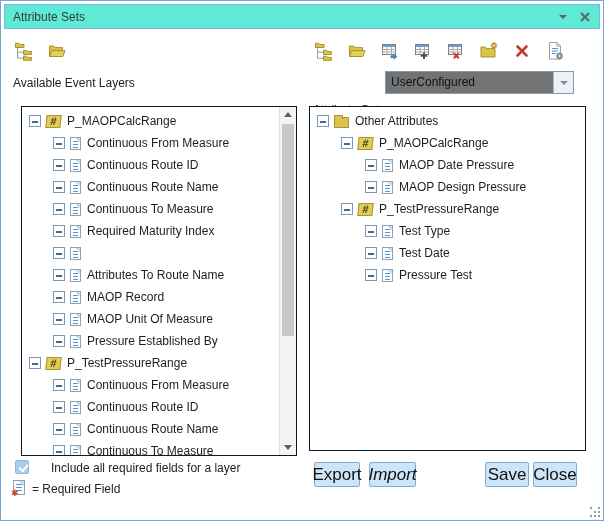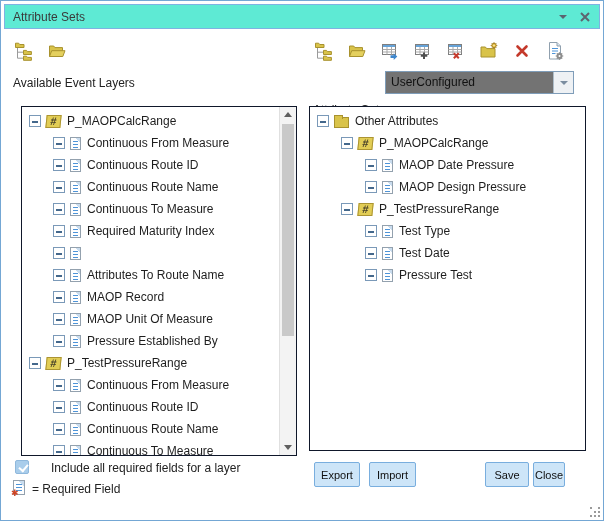--- a/index.html
+++ b/index.html
@@ -89,26 +89,26 @@
   .checkbox-label { position:absolute; left:34px; top:460px; color:#222;margin-left:16px; }
 
   .req-icon { position:absolute; left:12px; top:479px; width:12px; height:15px;
               border:1px solid #93a1ae; background:linear-gradient(225deg,#c9dcee 4px,#fff 4px); }
   .req-icon::before { content:''; position:absolute; left:2px; right:2px; top:3px; height:7px;
               background:repeating-linear-gradient(to bottom,#4e94d8 0 1px,transparent 1px 3px); }
   .req-icon::after { content:'✱'; position:absolute; left:-3px; bottom:-4px; font-size:9px; color:#cf4425; }
   .req-label { position:absolute; left:31px; top:481px; color:#222; }
 
   .btn { position:absolute; top:461px; height:25px; background:#cde5f8; border:1px solid #79aede;
-         border-radius:2px; color:#101010; font-family:"Liberation Sans",sans-serif; font-size:11px;
+         border-radius:2px; color:#101010; font-family:"Liberation Sans",sans-serif; font-size:17px;
          display:flex; align-items:center; justify-content:center; cursor:pointer; padding:0; }
   .btn-export { left:313px; width:46px; }
-  .btn-import { left:368px; width:47px; }
+  .btn-import { left:368px; width:47px;font-style:italic; }
   .btn-save   { left:484px; width:44px; }
-  .btn-close  { left:532px; width:32px; }
+  .btn-close  { left:532px; width:44px; }
 
   .resize-grip { position:absolute; right:3px; bottom:3px; width:10px; height:10px; cursor:nwse-resize; }
   .resize-grip::before { content:''; position:absolute; left:0; top:0; width:2px; height:2px;
         background:#9a9a9a;
         box-shadow:8px 0 #9a9a9a, 4px 4px #9a9a9a, 8px 4px #9a9a9a, 0 8px #9a9a9a, 4px 8px #9a9a9a, 8px 8px #9a9a9a; }
 </style>
 </head>
 <body>
 
 <div class="dialog">

